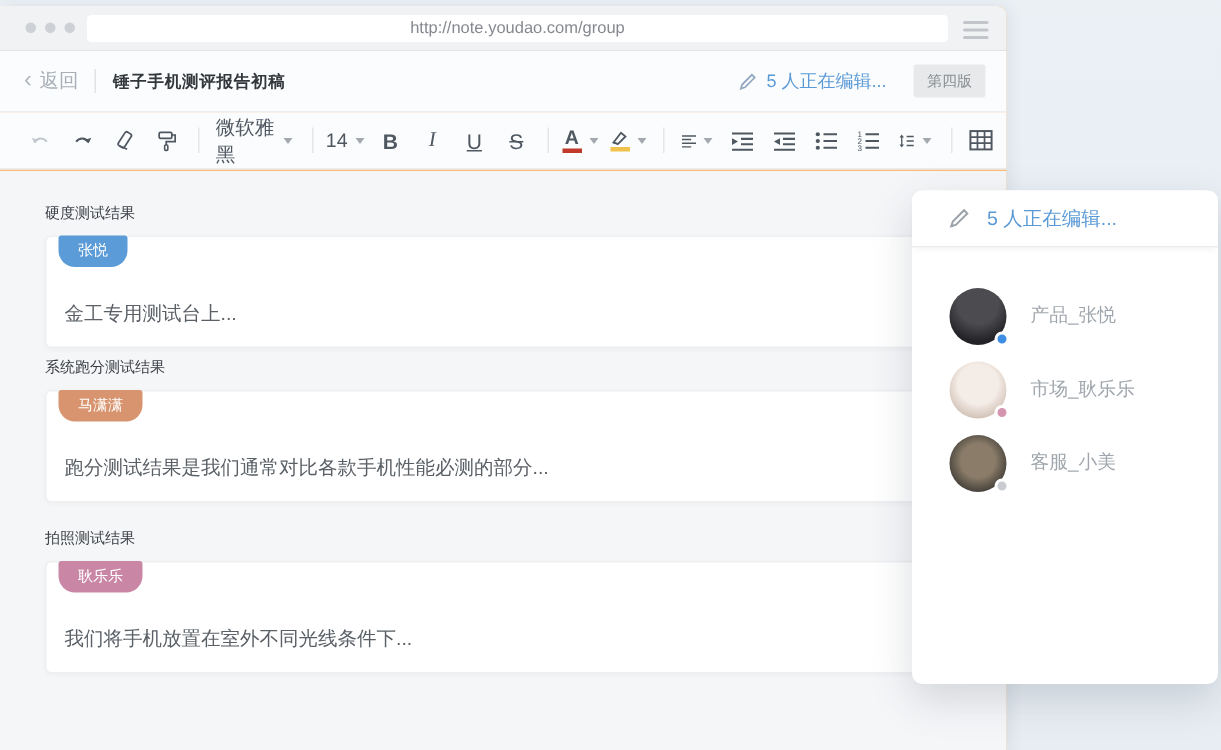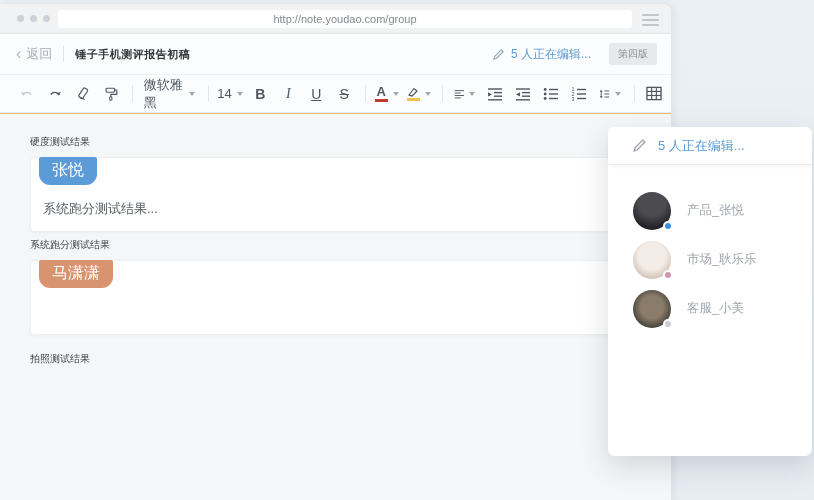--- a/index.html
+++ b/index.html
@@ -55,21 +55,21 @@
   .a-color { display:flex; flex-direction:column; align-items:center; line-height:1; }
   .a-color .ltr { font-size:13px; font-weight:bold; }
   .cbar { width:13px; height:3px; margin-top:1px; }
 
   
   .content { position:absolute; left:0; top:110px; width:100%; height:390px; background:#F5F6F8; }
   .sec-head { position:absolute; left:30px; font-size:10px; color:#3A3E44; }
   .card { position:absolute; left:30px; width:610px; height:75px; background:#FFFFFF;
     border:1px solid #EEEFF1; border-radius:4px;
     box-shadow:0 1px 3px rgba(30,40,50,.04); }
-  .tag { position:absolute; left:8px; top:-1px; color:#FFFFFF; font-size:16px;
+  .tag { position:absolute; left:8px; top:-1px; color:#FFFFFF; font-size:10px;
     padding:3px 13px 4px; border-radius:2px 2px 11px 11px; }
   .card-text { position:absolute; left:12px; top:42px; font-size:13px; color:#5A6066; }
 
   
   .panel { position:absolute; left:608px; top:127px; width:204px; height:329px;
     background:#FFFFFF; border-radius:7px;
     box-shadow:0 10px 28px rgba(50,62,75,.18); }
   .panel-head { height:38px; display:flex; align-items:center; gap:11px; padding-left:24px;
     border-bottom:1px solid #EAECEF; box-shadow:0 3px 5px -2px rgba(0,0,0,.06);
     border-radius:7px 7px 0 0; background:#FFFFFF; position:relative; }
@@ -271,29 +271,34 @@
         <line x1="1" y1="9.6" x2="16" y2="9.6" stroke="#4F5761" stroke-width="1.2"></line>
       </svg>
     </div>
   </div>
 
   <div class="content">
 
     <div class="sec-head" style="top:21px">硬度测试结果</div>
     <div class="card" style="top:43px">
       <span class="tag" style="background: rgb(91, 155, 216);">张悦</span>
-      <span class="card-text">系统跑分测试结果...</span>
+      <span class="card-text">金工专用测试台上...</span>
     </div>
 
     <div class="sec-head" style="top:124px">系统跑分测试结果</div>
     <div class="card" style="top:146px">
       <span class="tag" style="background: rgb(216, 148, 110);">马潇潇</span>
+      <span class="card-text">跑分测试结果是我们通常对比各款手机性能必测的部分...</span>
     </div>
 
     <div class="sec-head" style="top:238px">拍照测试结果</div>
+    <div class="card" style="top:260px">
+      <span class="tag" style="background: rgb(201, 135, 165);">耿乐乐</span>
+      <span class="card-text">我们将手机放置在室外不同光线条件下...</span>
+    </div>
 
   </div>
 </div>
 
 <div class="panel">
   <div class="panel-head">
     <svg width="15" height="15" viewBox="0 0 14 14">
       <path d="M2 12 L3 9 L10 2 L12 4 L5 11 Z" fill="none" stroke="#9AA1A9" stroke-width="1.2"></path>
       <path d="M2 12 L3.2 11.7" stroke="#9AA1A9" stroke-width="1.2"></path>
     </svg>

